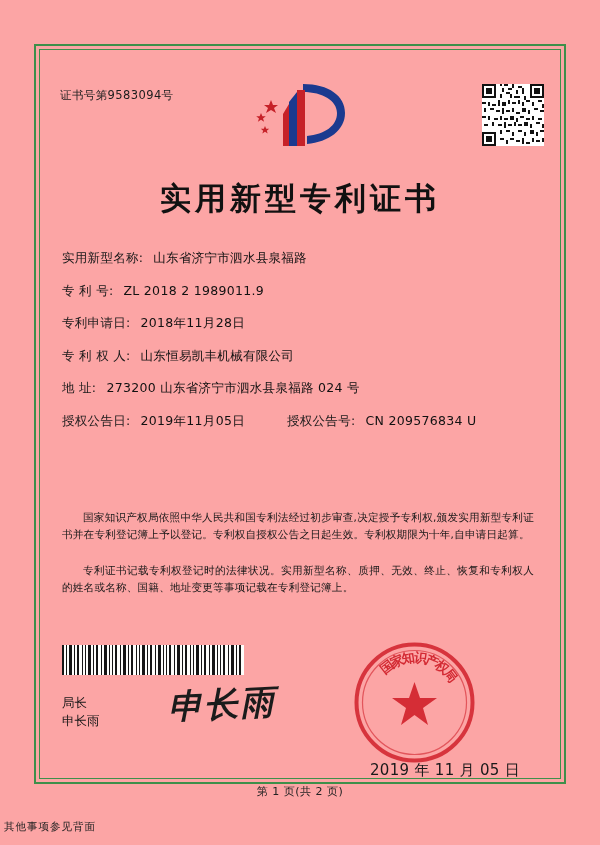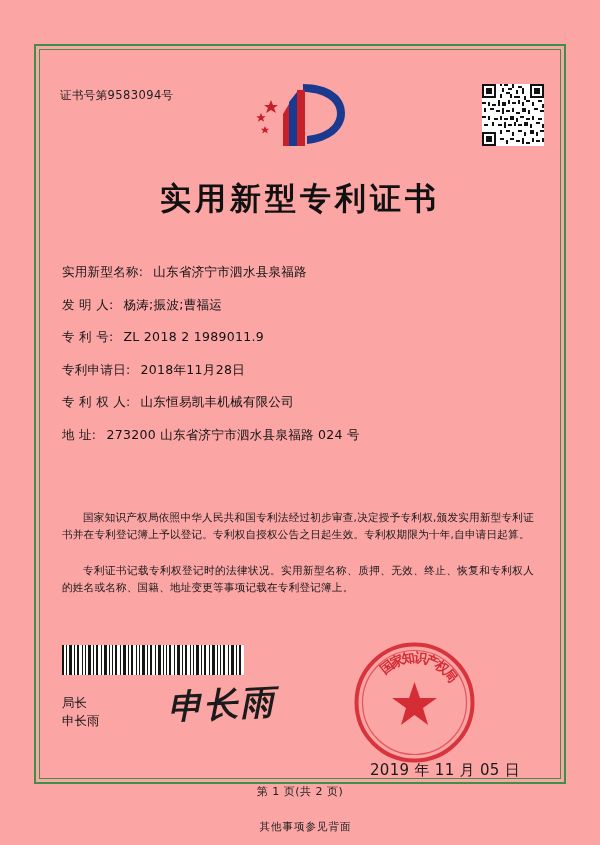--- a/index.html
+++ b/index.html
@@ -67,21 +67,21 @@
     font-family: Liberation Sans, sans-serif;
     font-size: 31px;
     font-weight: bold;
     letter-spacing: 4px;
     color: #111;
   }
   
   .fields {
     position: absolute;
     left: 62px;
-    top: 264px;
+    top: 250px;
     width: 470px;
   }
   .field-row {
     display: flex;
     align-items: baseline;
     font-size: 12.5px;
     margin-bottom: 15.5px;
     color: #161616;
     letter-spacing: .3px;
   }
@@ -157,23 +157,23 @@
     position: absolute;
     left: 0; right: 0;
     top: 784px;
     text-align: center;
     font-size: 11px;
     color: #222;
     letter-spacing: .5px;
   }
   .footnote {
     position: absolute;
-    left: 11px; right: 0;
+    left: 4px; right: 0;
     top: 820px;
-    text-align: center;
+    text-align: left;
     font-size: 10.5px;
     color: #222;
     letter-spacing: 1px;
   }
 </style>
 </head>
 <body>
 
 <div class="page">
 
@@ -290,38 +290,42 @@
   </div>
 
   <div class="title">实用新型专利证书</div>
 
   <div class="fields">
     <div class="field-row">
       <span class="field-label">实用新型名称:</span>
       <span class="field-value">山东省济宁市泗水县泉福路</span>
     </div>
     <div class="field-row">
-      <span class="field-label">发 明 人:</span>
-      <span class="field-value">杨涛;振波;曹福运</span>
-    </div>
-    <div class="field-row">
       <span class="field-label">专 利 号:</span>
       <span class="field-value">ZL 2018 2 1989011.9</span>
     </div>
     <div class="field-row">
       <span class="field-label">专利申请日:</span>
       <span class="field-value">2018年11月28日</span>
     </div>
     <div class="field-row">
       <span class="field-label">专 利 权 人:</span>
       <span class="field-value">山东恒易凯丰机械有限公司</span>
     </div>
     <div class="field-row">
       <span class="field-label">地       址:</span>
       <span class="field-value">273200 山东省济宁市泗水县泉福路 024 号</span>
+    </div>
+    <div class="field-row two-col" style="margin-top:10px;">
+      <span class="field-label">授权公告日:</span>
+      <span class="field-value">2019年11月05日</span>
+      <span class="col2">
+        <span class="field-label">授权公告号:</span>
+        <span class="field-value">CN 209576834 U</span>
+      </span>
     </div>
   </div>
 
   <div class="para para1">
     <span class="indent">国家知识产权局依照中华人民共和国专利法经过初步审查,决定授予专利权,颁发实用新型专利证书并在专利登记簿上予以登记。专利权自授权公告之日起生效。专利权期限为十年,自申请日起算。</span>
   </div>
   <div class="para para2">
     <span class="indent">专利证书记载专利权登记时的法律状况。实用新型名称、质押、无效、终止、恢复和专利权人的姓名或名称、国籍、地址变更等事项记载在专利登记簿上。</span>
   </div>
 

